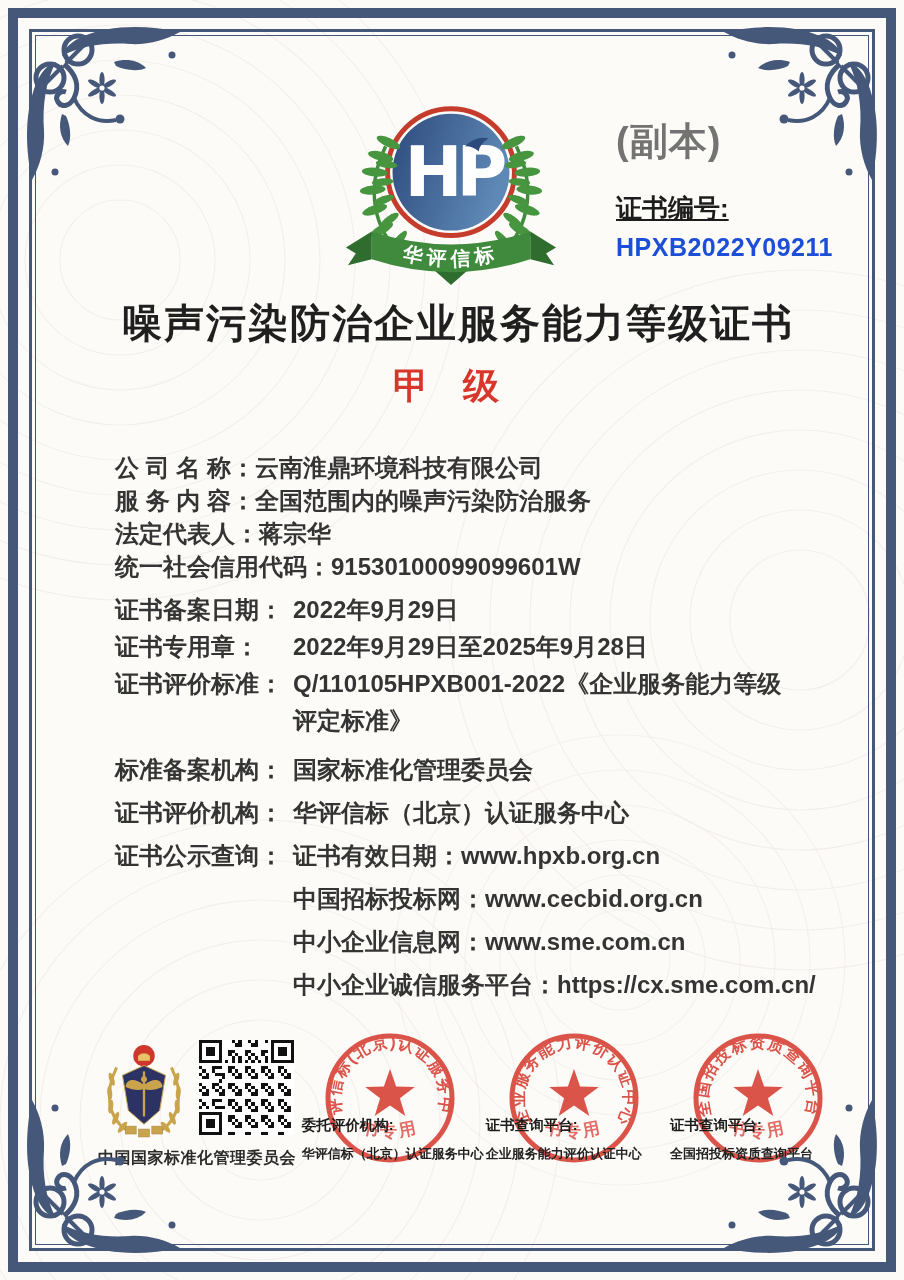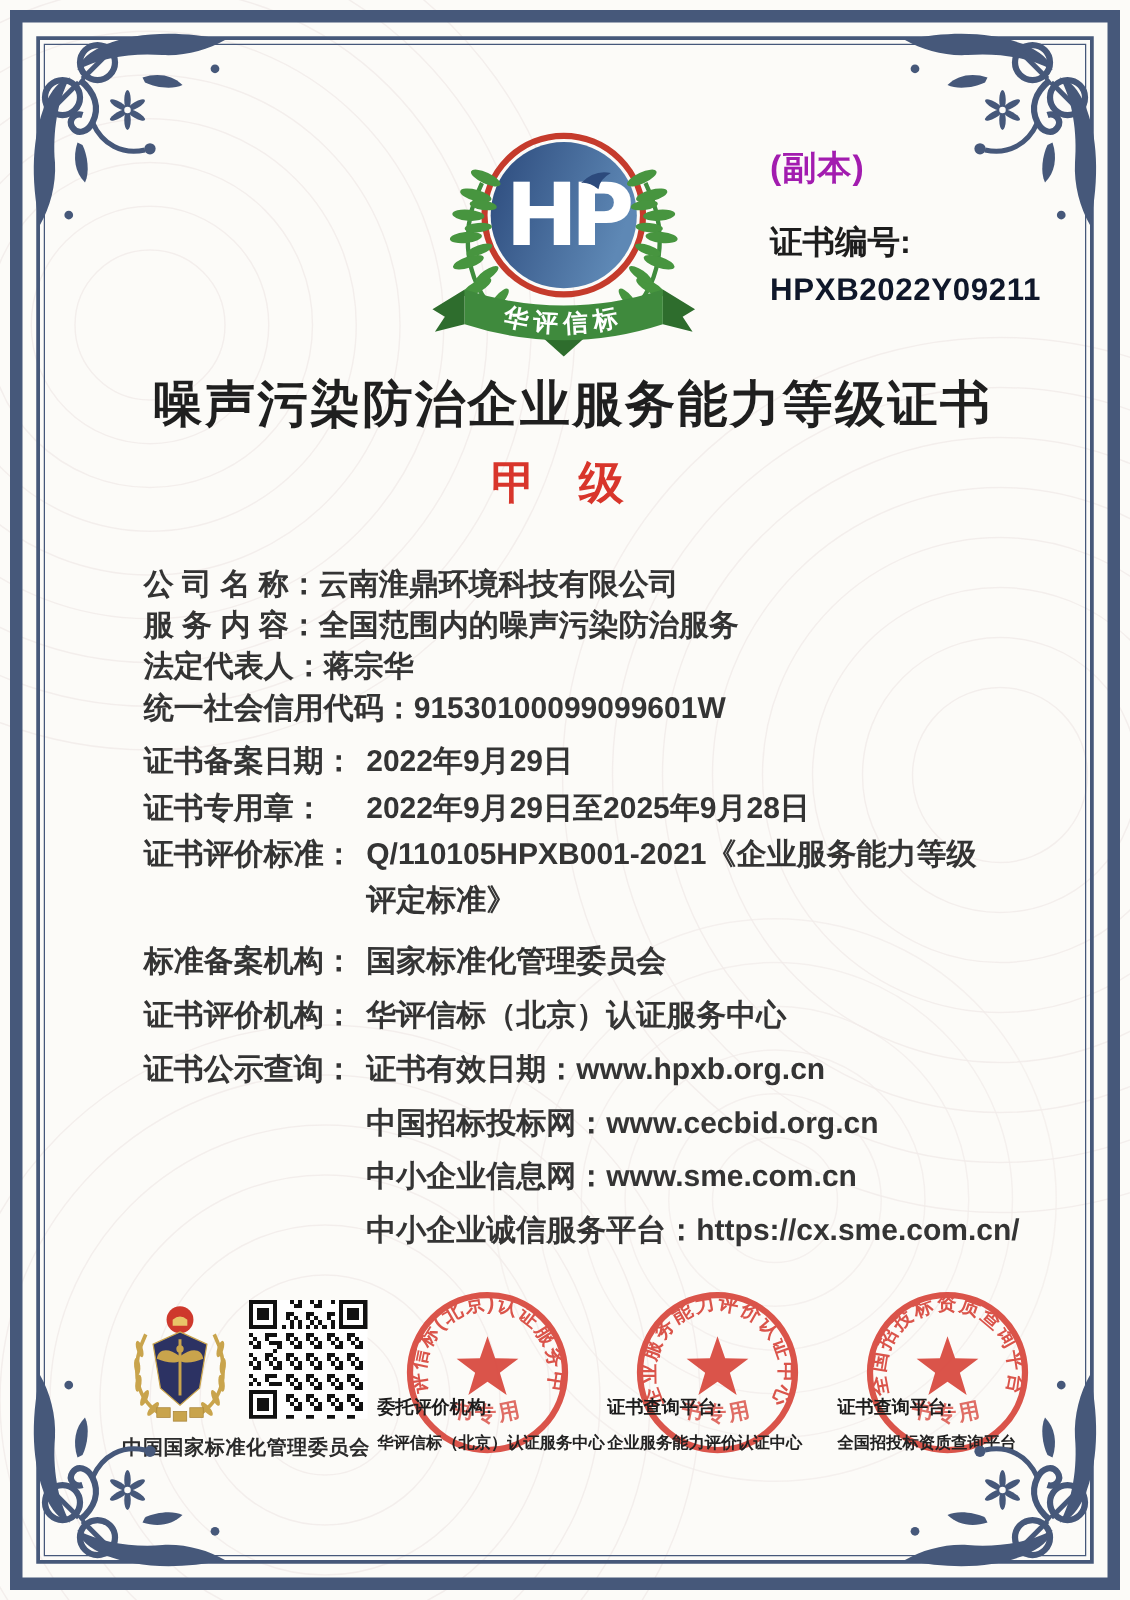--- a/index.html
+++ b/index.html
@@ -11,23 +11,23 @@
   
   .border-band  { position:absolute; inset:8px;  border:10px solid #46587a; pointer-events:none; z-index:5; }
   .border-line1 { position:absolute; inset:29px; border:3px solid #46587a;  pointer-events:none; z-index:5; }
   .border-line2 { position:absolute; inset:35px; border:1px solid #46587a;  pointer-events:none; z-index:5; }
   .corners { position:absolute; inset:0; z-index:6; pointer-events:none; }
   .bg-pattern { position:absolute; inset:0; z-index:0; }
 
   
   .logo { position:absolute; left:342px; top:90px; width:218px; height:198px; z-index:2; }
   .copy-block { position:absolute; left:616px; top:116px; z-index:2; }
-  .copy-label { font-size:27px; font-weight:700; color:#a21caf; letter-spacing:1px; }
-  .certno-label { margin-top:24px; font-size:26px; font-weight:700; color:#1d1d1d; }
-  .certno-value { margin-top:7px; font-size:25px; font-weight:700; color:#0f172a; letter-spacing:0.5px; }
+  .copy-label { font-size:38px; font-weight:700; color:#737373; letter-spacing:1px; }
+  .certno-label { margin-top:24px; font-size:26px; font-weight:700; color:#1d1d1d;text-decoration:underline; }
+  .certno-value { margin-top:7px; font-size:25px; font-weight:700; color:#1d4ed8; letter-spacing:0.5px; }
 
   .title { position:absolute; left:12px; right:0; top:296px; text-align:center; font-size:40px;
            font-weight:700; color:#1f1f1f; letter-spacing:2px; z-index:2; }
   .grade { position:absolute; left:0; right:0; top:362px; text-align:center; font-size:36px;
            font-weight:700; color:#d8352b; letter-spacing:12px; z-index:2; }
 
   
   .fblock { position:absolute; left:115px; right:55px; z-index:2; font-size:24px; font-weight:600; color:#343434; }
   .fblock.b1 { top:451px; }
   .fblock.b2 { top:591px; }
@@ -221,21 +221,21 @@
     <div class="frow">
         <span class="flabel">证书备案日期：</span>
         <span class="fvalue">2022年9月29日</span>
       </div>
     <div class="frow">
         <span class="flabel">证书专用章：</span>
         <span class="fvalue">2022年9月29日至2025年9月28日</span>
       </div>
     <div class="frow">
         <span class="flabel">证书评价标准：</span>
-        <span class="fvalue">Q/110105HPXB001-2021《企业服务能力等级评定标准》</span>
+        <span class="fvalue">Q/110105HPXB001-2022《企业服务能力等级评定标准》</span>
       </div>
   </div>
 
   <div class="fblock b3">
     <div class="frow">
         <span class="flabel">标准备案机构：</span>
         <span class="fvalue">国家标准化管理委员会</span>
       </div>
     <div class="frow">
         <span class="flabel">证书评价机构：</span>

